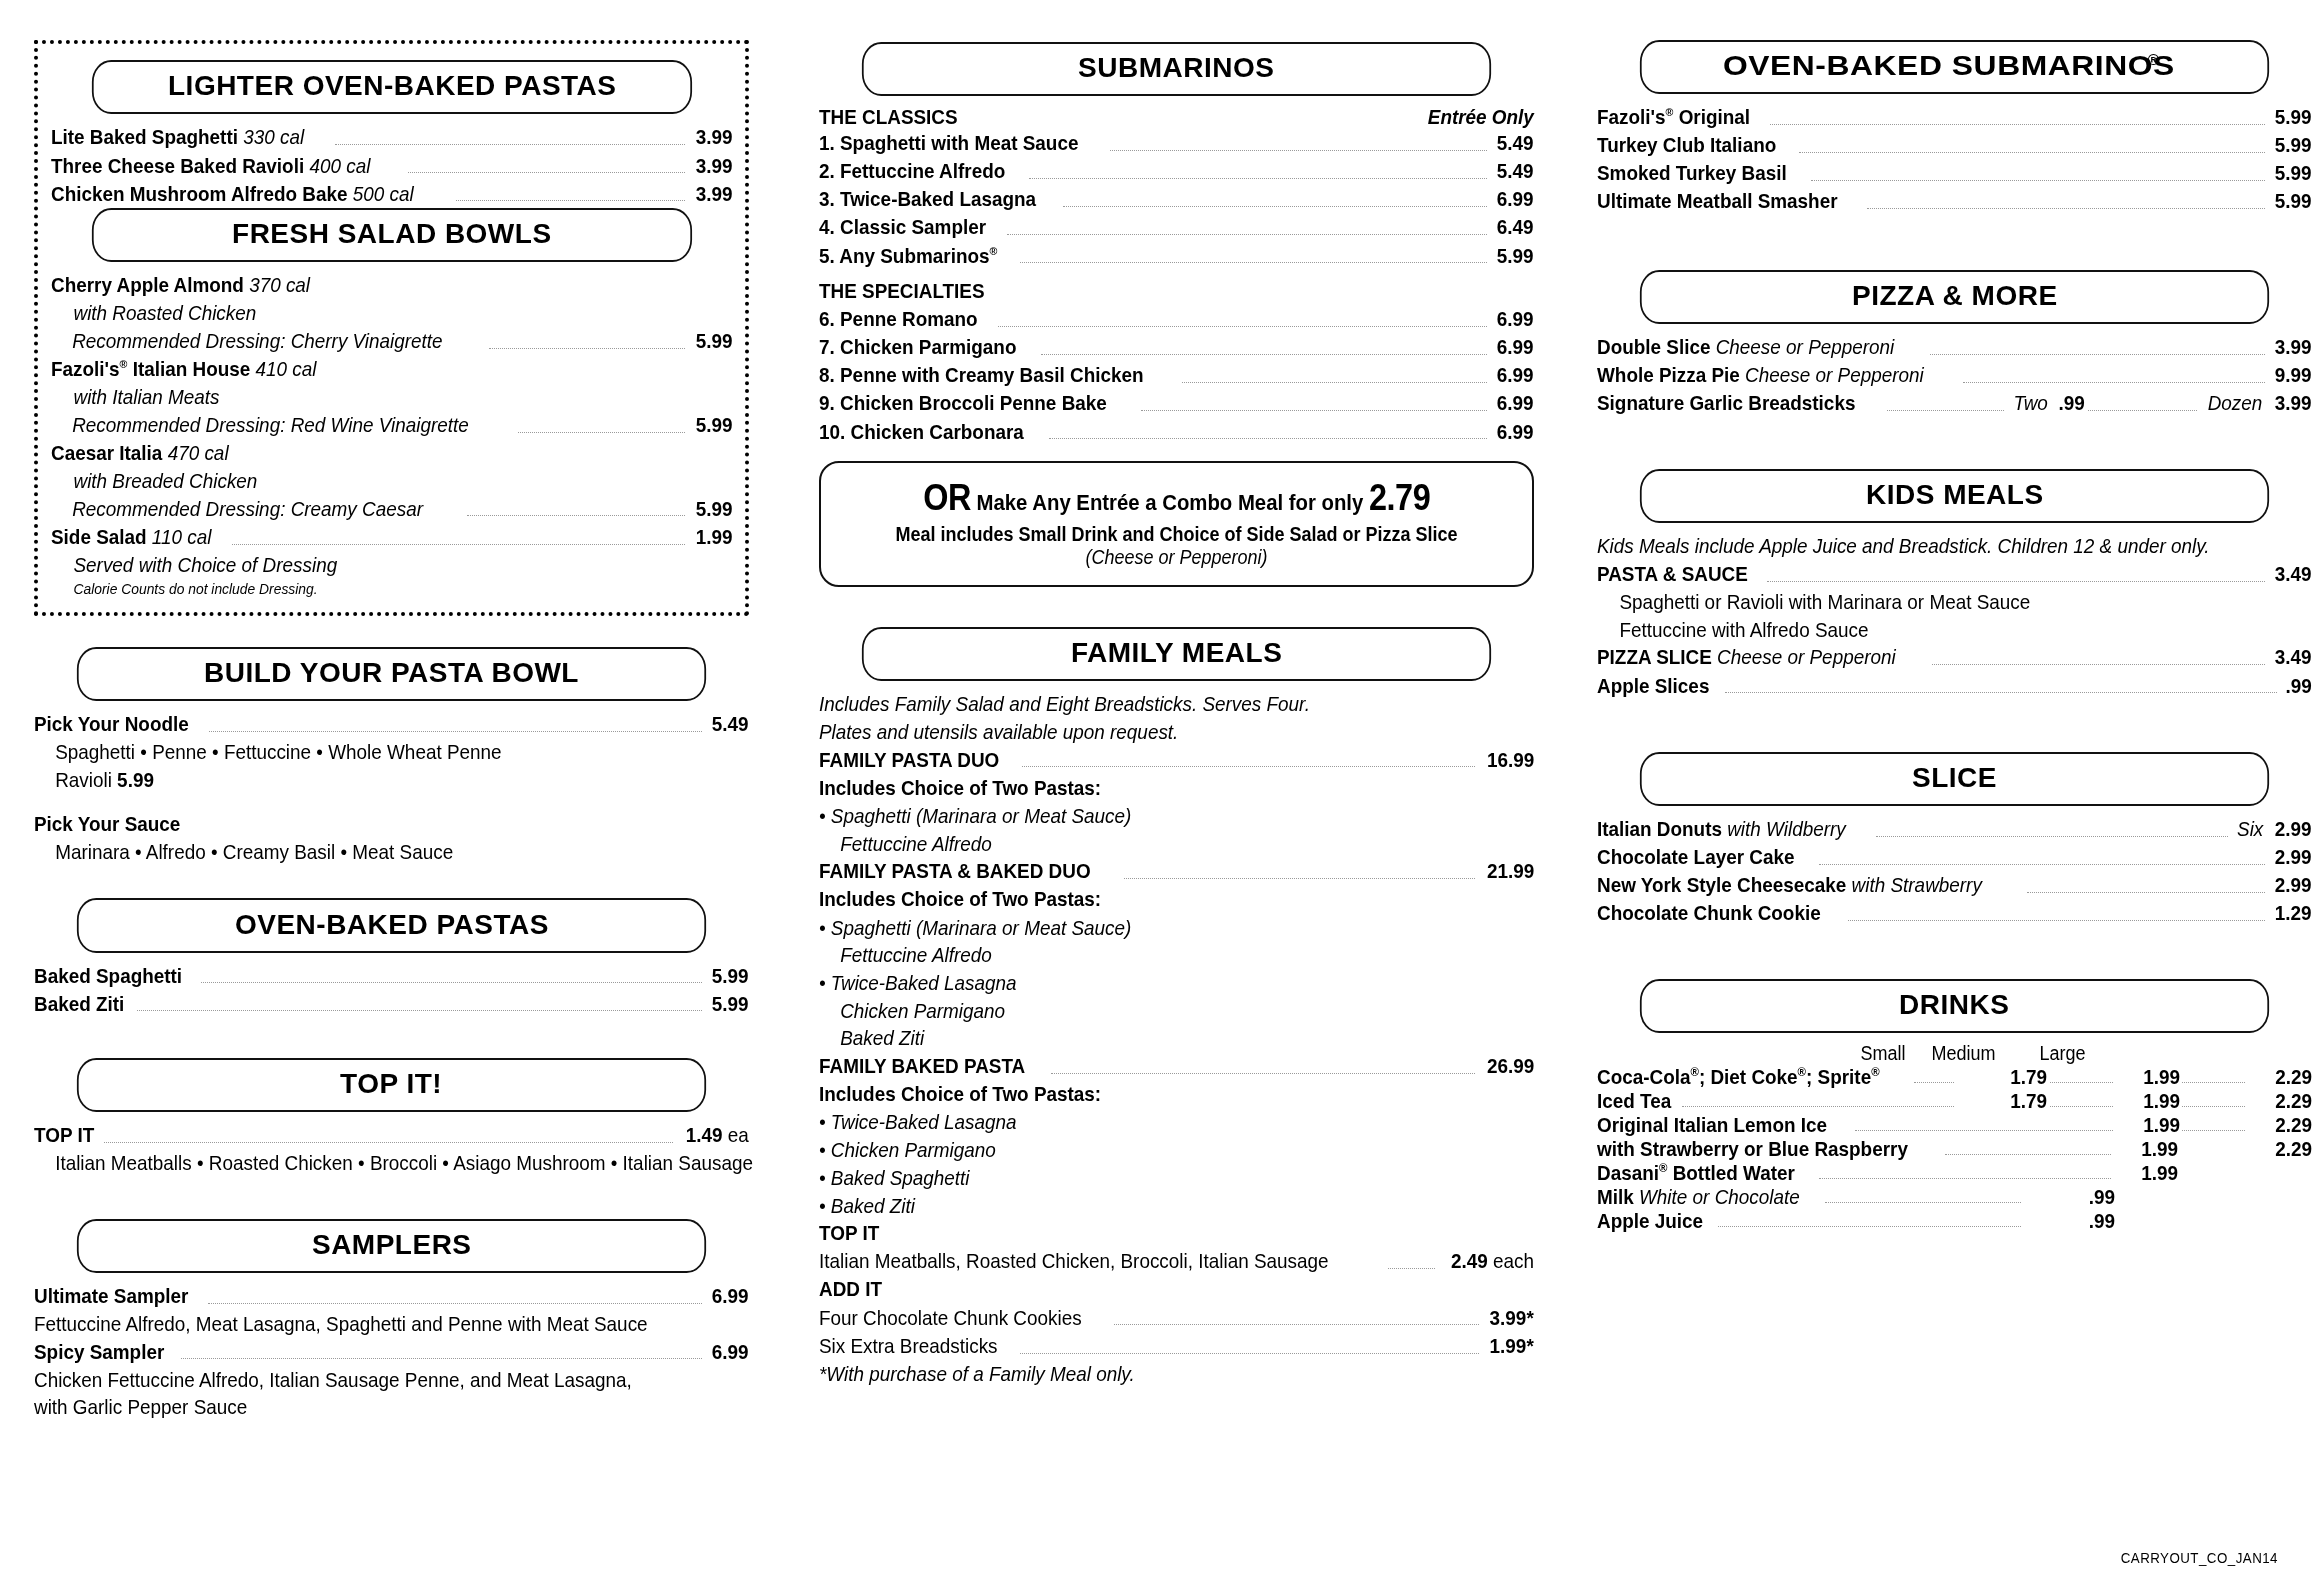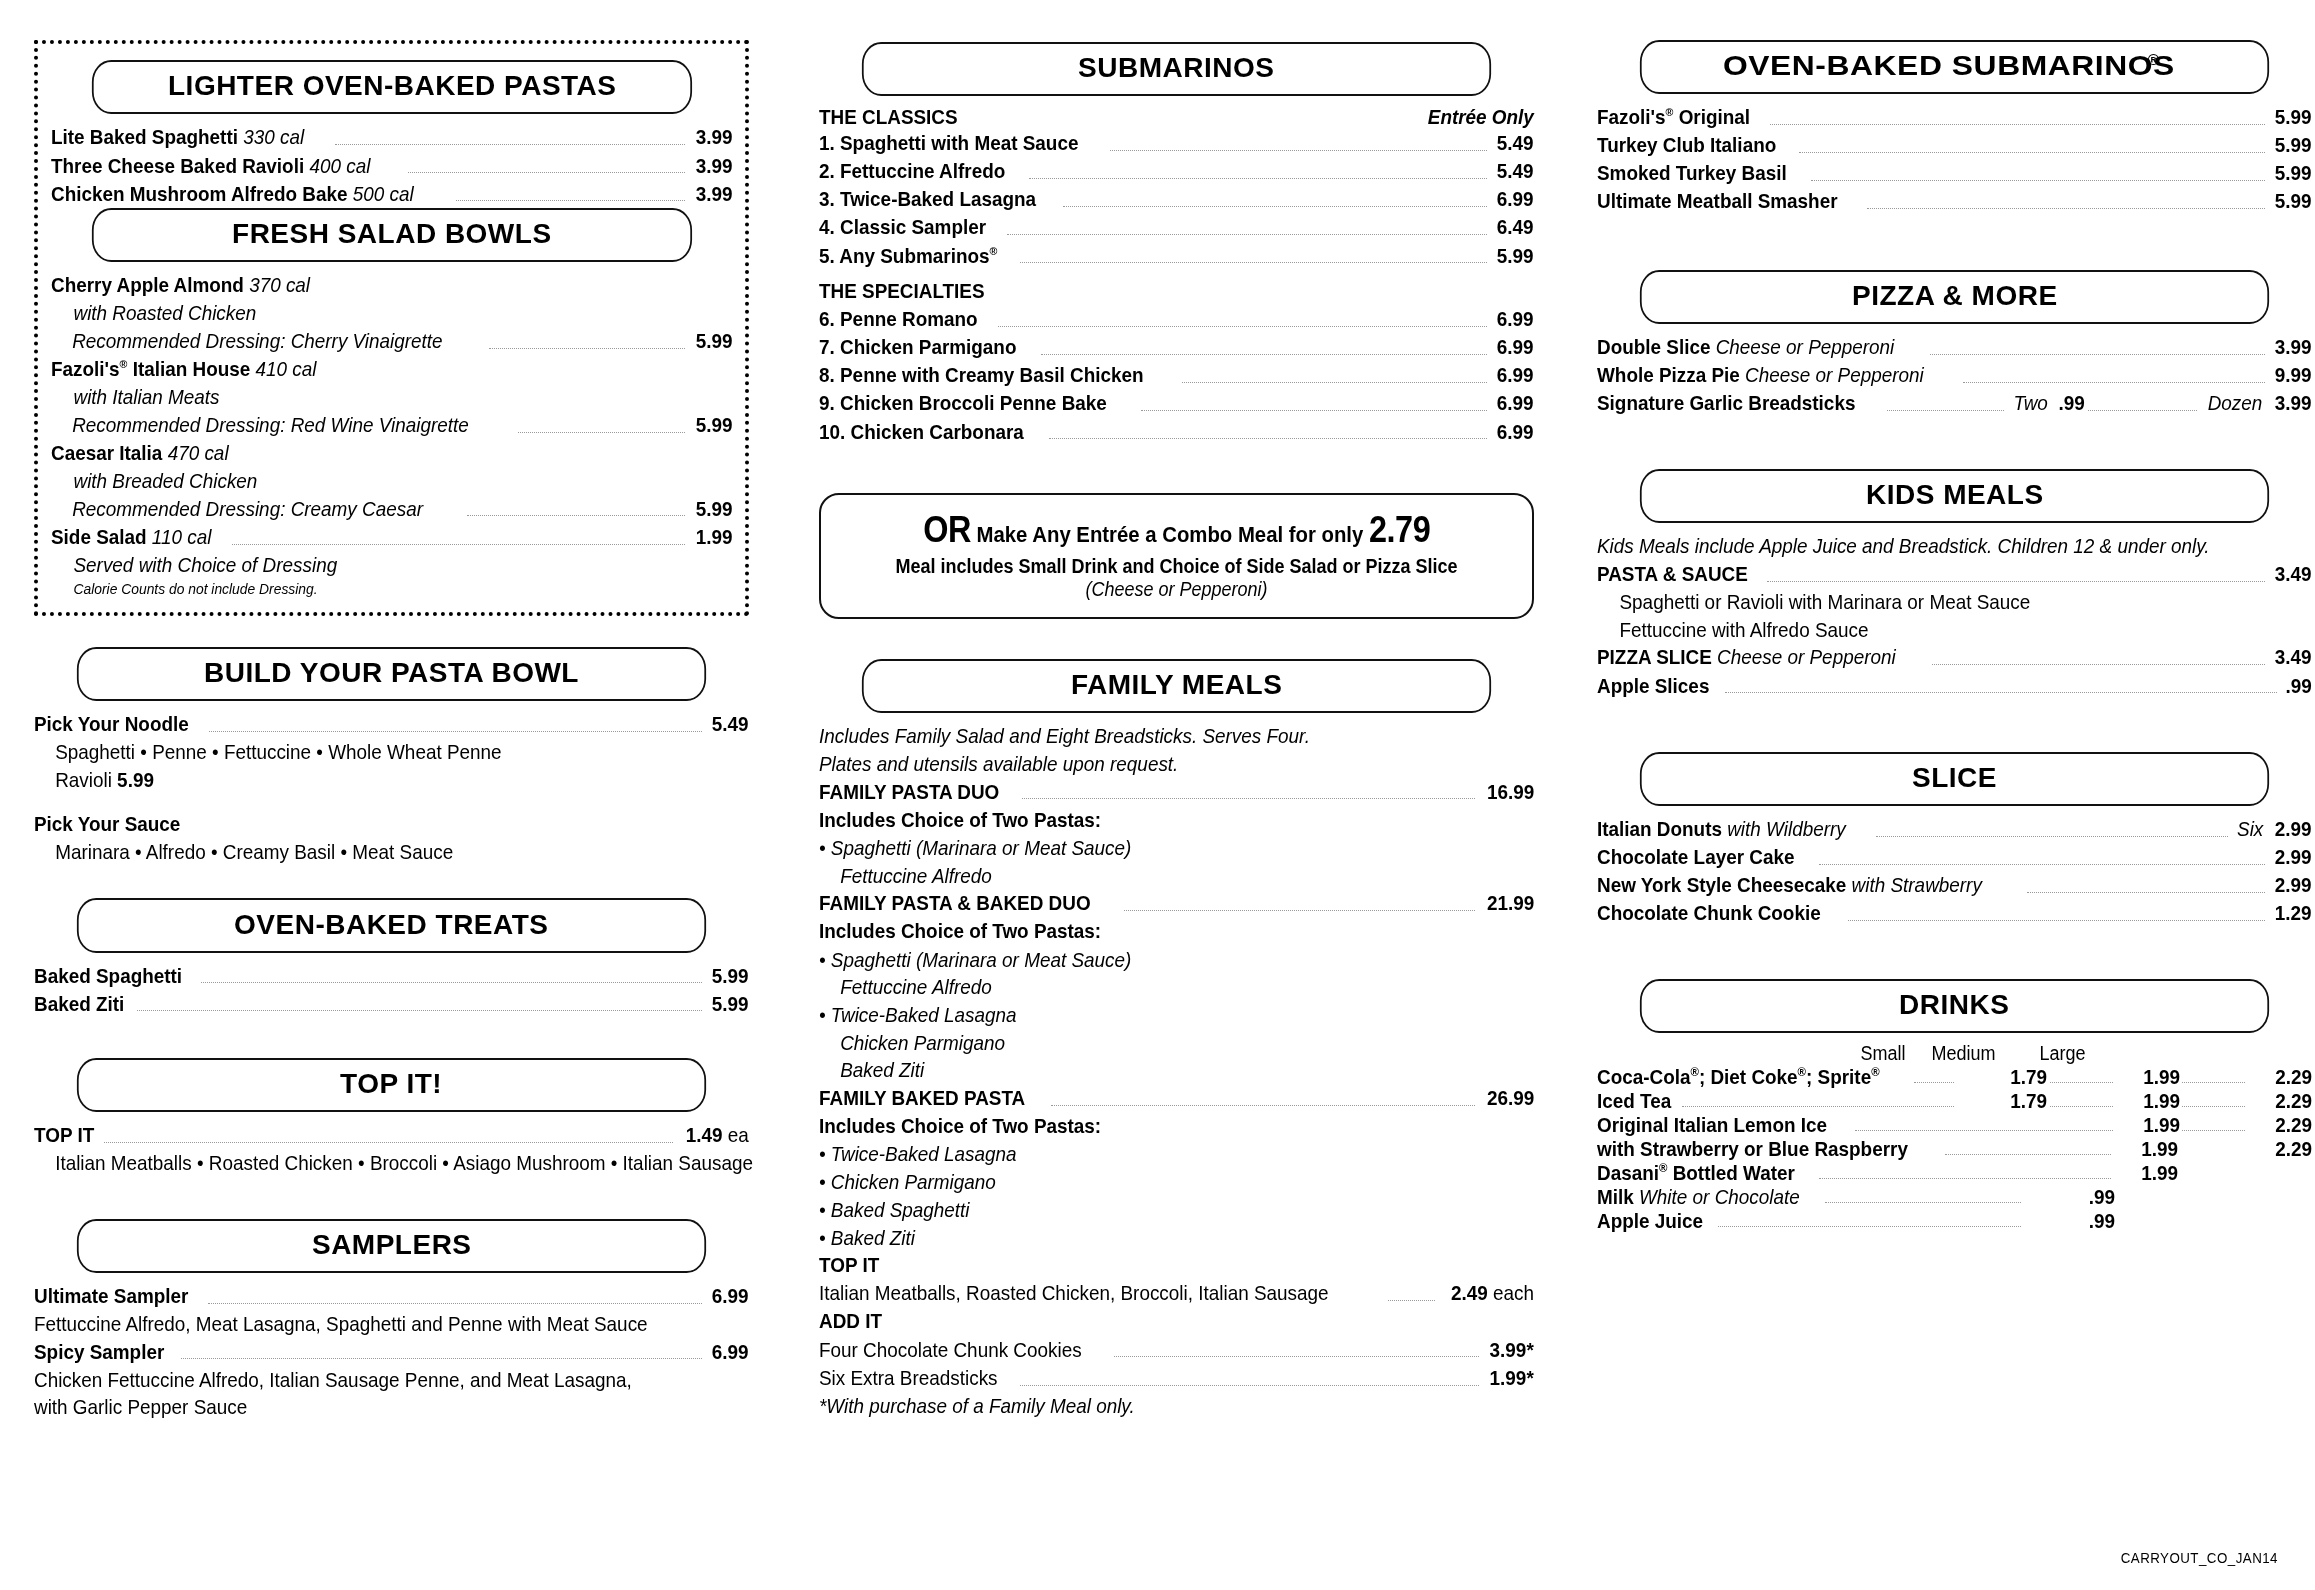--- a/index.html
+++ b/index.html
@@ -77,21 +77,21 @@
   .hdr{font-weight:bold;font-size:21px;transform:scaleX(.9);transform-origin:left top;line-height:1.34;}
   .gap18{height:16.3px;}
 
   .entree-line{display:flex;justify-content:space-between;align-items:flex-end;font-size:21px;}
   .entree-line .l{font-weight:bold;transform:scaleX(.9);transform-origin:left bottom;}
   .entree-line .r{font-weight:bold;font-style:italic;transform:scaleX(.9);transform-origin:right bottom;}
 
   
   .combo{
     border:2.7px solid #111;border-radius:20px;
-    text-align:center;padding:14.5px 18px 16.3px 18px;margin-top:47px;
+    text-align:center;padding:14.5px 18px 16.3px 18px;margin-top:15px;
   }
   .combo .l1{font-size:22.6px;font-weight:bold;transform:scaleX(.9);display:inline-block;}
   .combo .l1 .big{font-size:36px;letter-spacing:-0.5px;}
   .combo .l1 .mid2{font-size:22.6px;}
   .combo .l2{font-size:20px;font-weight:bold;transform:scaleX(.9);display:inline-block;margin-top:3.6px;}
   .combo .l2 .it{font-style:italic;font-weight:normal;}
 
   
   .drink-head{display:flex;font-size:20px;font-style:normal;justify-content:center;}
   .drink-head .c{width:90px;text-align:right;transform:scaleX(.9);}
@@ -189,21 +189,21 @@
       <span class="dots"></span>
       <span class="pr">5.49</span>
     </div>
     <div class="sub plain indent3">Spaghetti • Penne • Fettuccine • Whole Wheat Penne</div>
     <div class="sub plain indent3"><span>Ravioli </span><b>5.99</b></div>
     <div class="gap18"></div>
     <div class="hdr">Pick Your Sauce</div>
     <div class="sub plain indent3">Marinara • Alfredo • Creamy Basil • Meat Sauce</div>
 
     <div class="band" style="margin-top:33px">
-      <span>OVEN-BAKED TREATS</span>
+      <span>OVEN-BAKED PASTAS</span>
     </div>
     <div class="row">
       <span class="nm">Baked Spaghetti</span>
       <span class="dots"></span>
       <span class="pr">5.99</span>
     </div>
     <div class="row">
       <span class="nm">Baked Ziti</span>
       <span class="dots"></span>
       <span class="pr">5.99</span>

